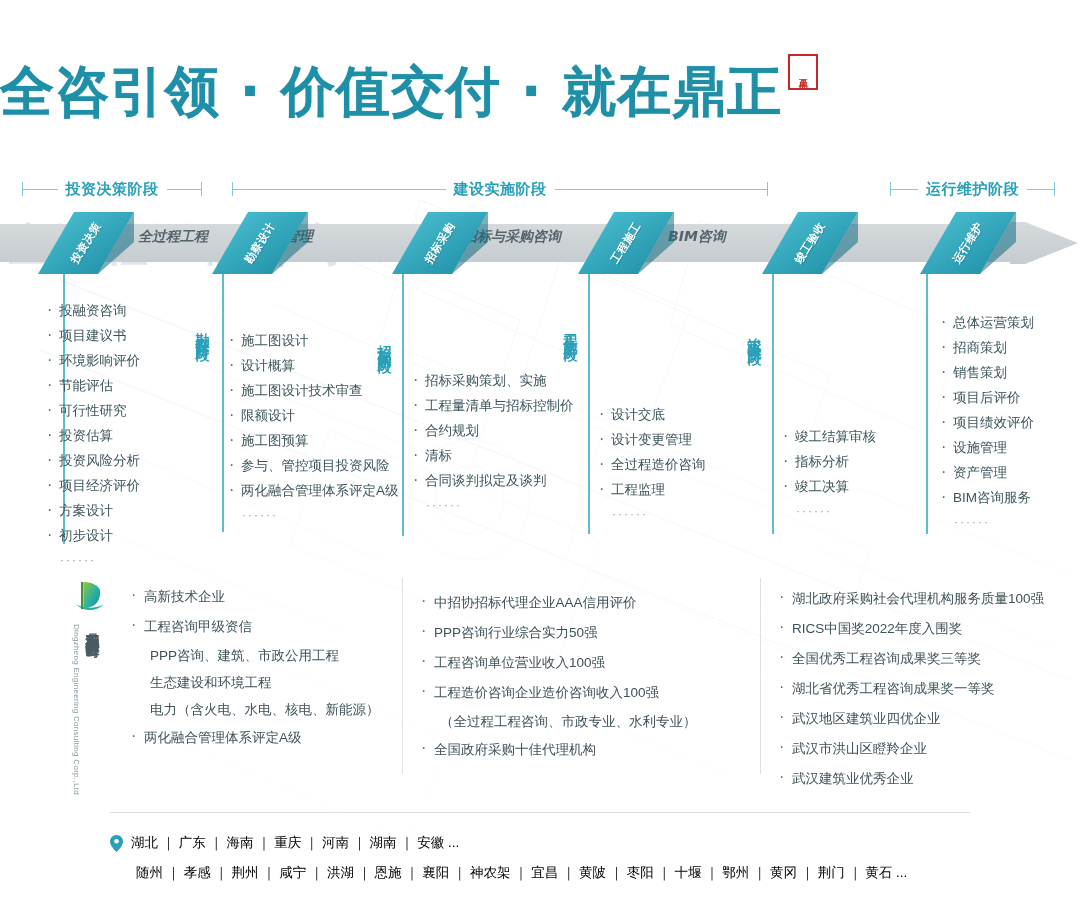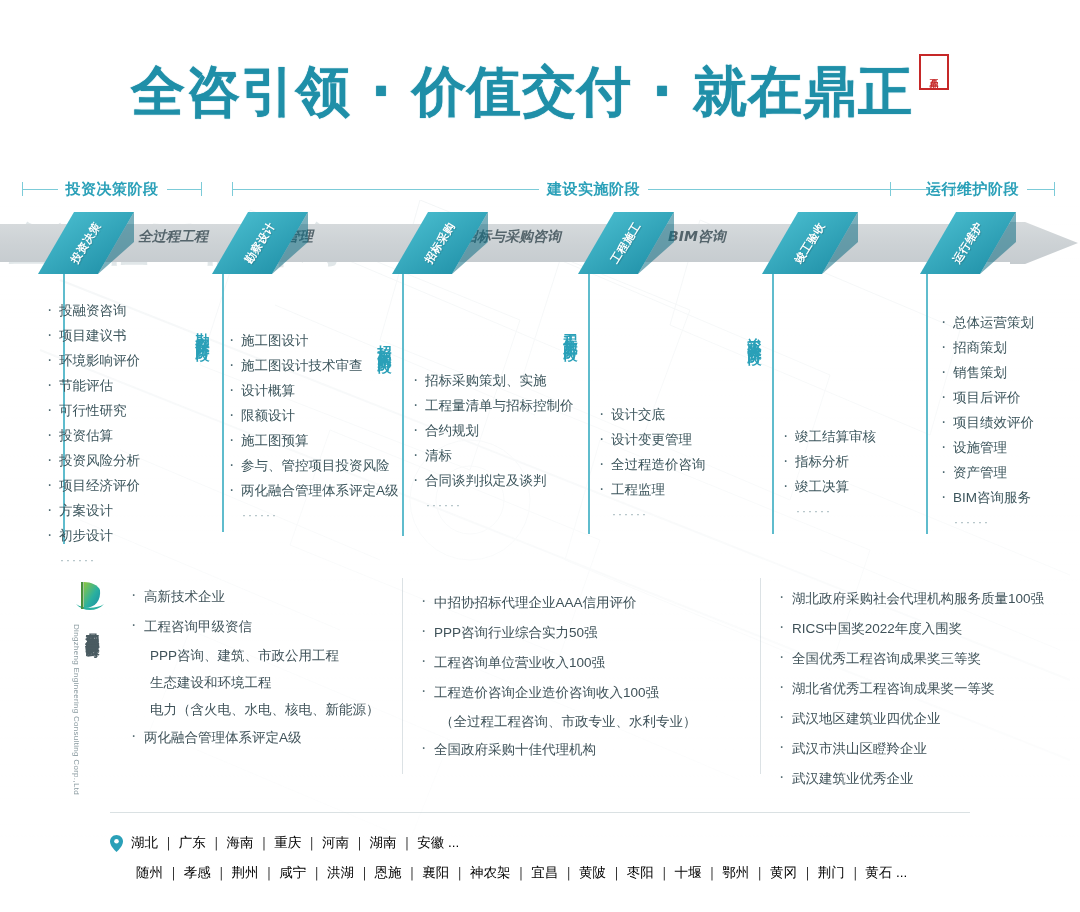--- a/index.html
+++ b/index.html
@@ -42,21 +42,20 @@
 
   
   #title-bar {
     position: absolute;
     left: 0; top: 52px;
     width: 1080px;
     height: 80px;
     z-index: 5;
     display: flex;
     align-items: center;
-    justify-content: center;
   }
   #main-title {
     font-family: "DejaVu Sans", sans-serif;
     font-size: 54px;
     font-weight: 900;
     letter-spacing: 1px;
     color: #1f8fa8;
     white-space: nowrap;
     text-shadow: 0 0 1px #1f8fa8;
   }
@@ -332,21 +331,21 @@
 </div>
 
 <div class="phase-header" style="left:22px; width:180px;">
   <span class="tick"></span>
   <span class="rule"></span>
   <span class="ph-label">投资决策阶段</span>
   <span class="rule"></span>
   <span class="tick"></span>
 </div>
 
-<div class="phase-header" style="left:232px; width:723px;">
+<div class="phase-header" style="left:232px; width:536px;">
   <span class="tick"></span>
   <span class="rule"></span>
   <span class="ph-label">建设实施阶段</span>
   <span class="rule"></span>
   <span class="tick"></span>
 </div>
 
 <div class="phase-header" style="left:890px; width:165px;">
   <span class="tick"></span>
   <span class="rule"></span>
@@ -475,22 +474,22 @@
     <li>方案设计</li>
     <li>初步设计</li>
     <li class="ellipsis">······</li>
   </ul>
 </div>
 
 <div class="col-vlabel" style="left:196px; top:322px;">勘察设计阶段</div>
 <div class="col" style="left:228px; top:328px;">
   <ul>
     <li>施工图设计</li>
+    <li>设计概算</li>
     <li>施工图设计技术审查</li>
-    <li>设计概算</li>
     <li>限额设计</li>
     <li>施工图预算</li>
     <li>参与、管控项目投资风险</li>
     <li>两化融合管理体系评定A级</li>
     <li class="ellipsis">······</li>
   </ul>
 </div>
 
 <div class="col-vlabel" style="left:378px; top:334px;">招标采购阶段</div>
 <div class="col" style="left:412px; top:368px;">

